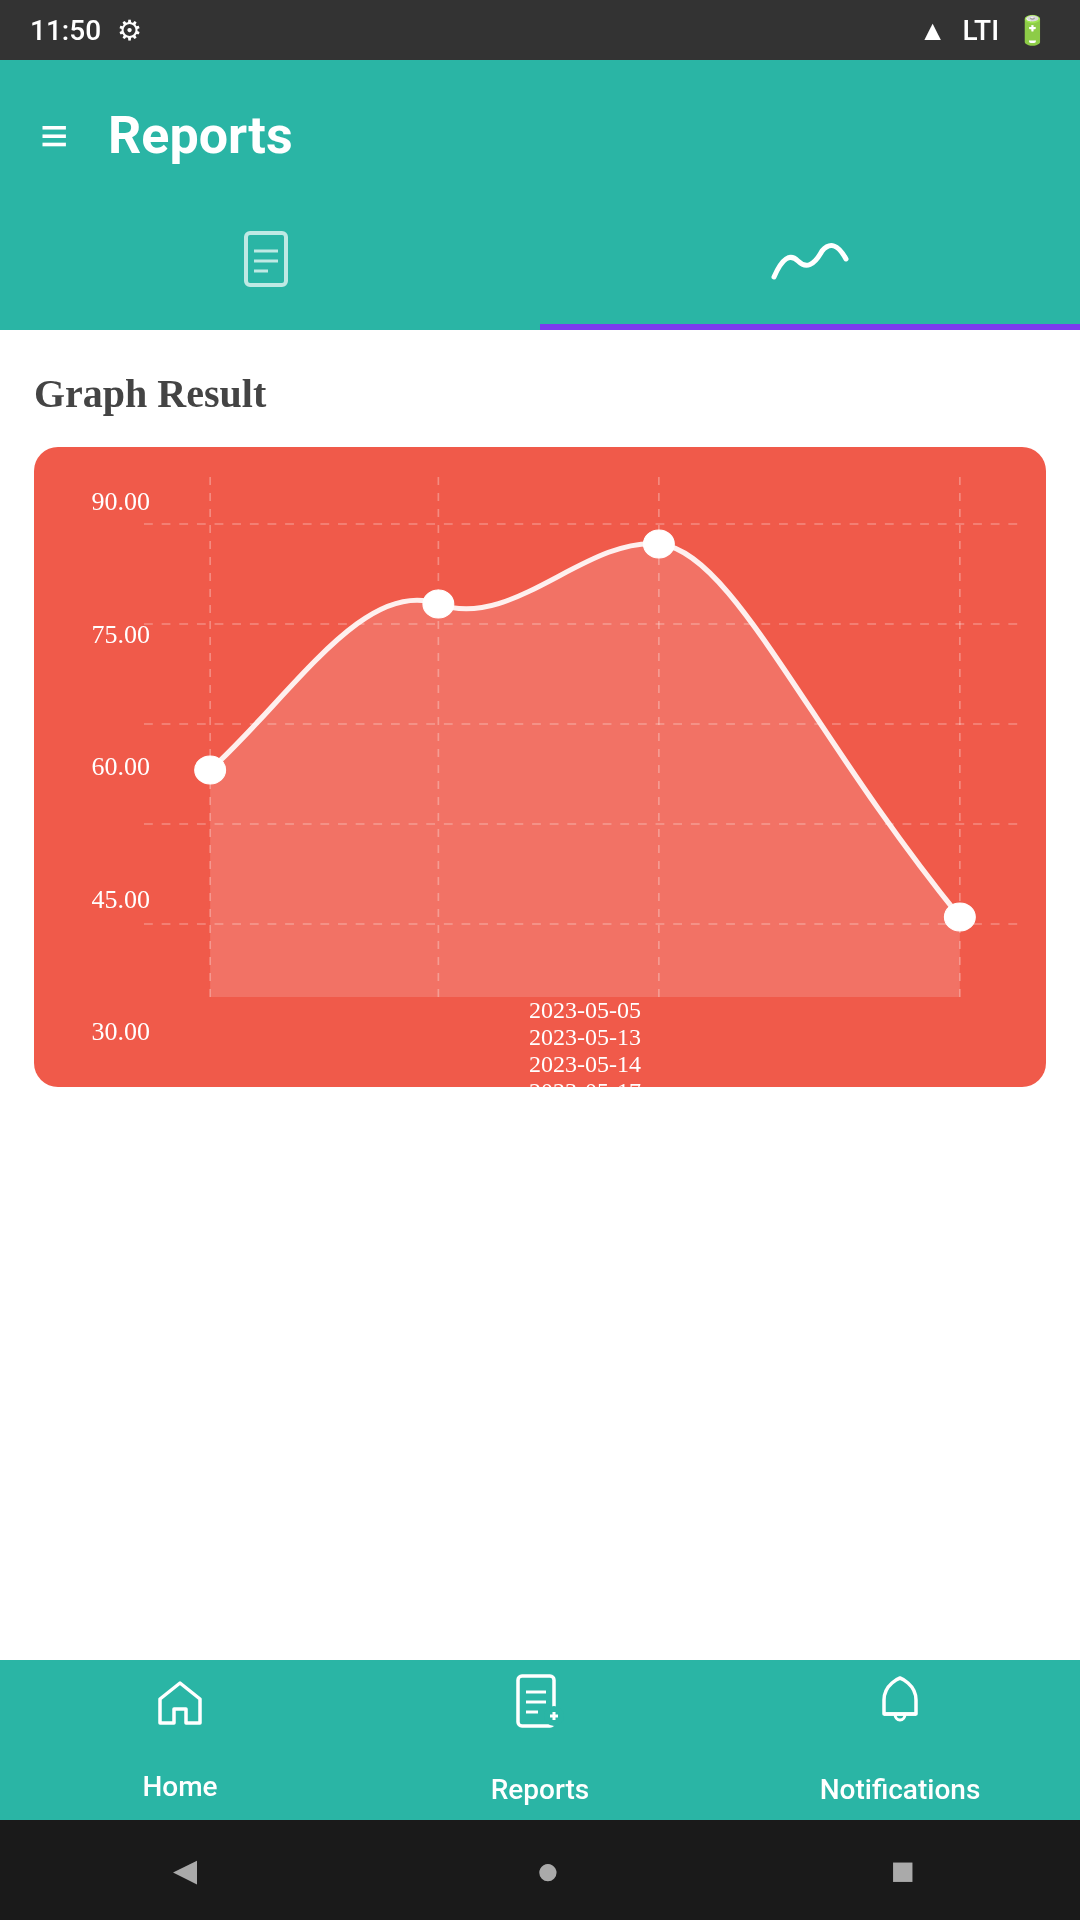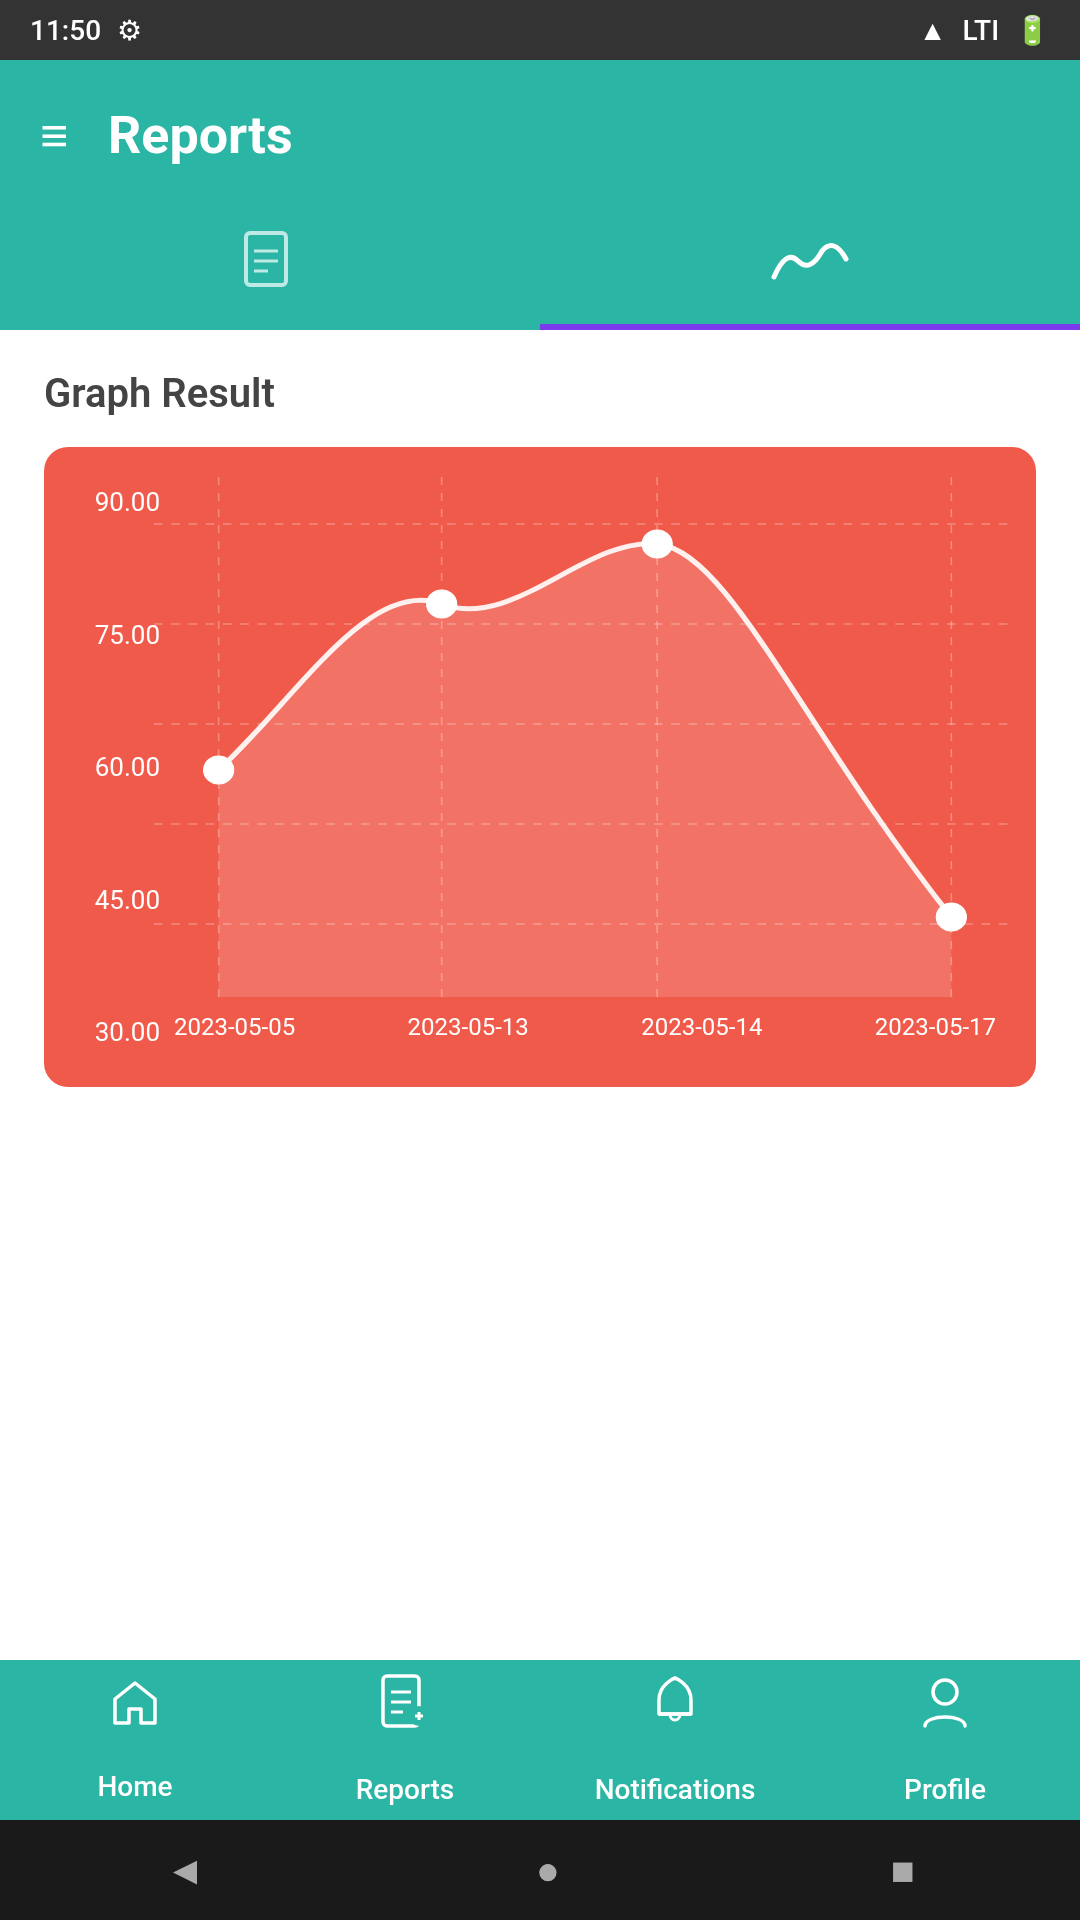--- a/index.html
+++ b/index.html
@@ -78,21 +78,22 @@
       font-size: 52px;
       color: rgba(255,255,255,0.7);
     }
     .tab-item.active .tab-icon {
       color: #fff;
     }
 
     
     .content {
       width: 100%;
-      padding: 40px 44px;
+      padding: 40px 34px;
+      font-family: Liberation Serif, serif;
     }
     .graph-result-title {
       font-size: 40px;
       font-weight: 600;
       color: #444;
       margin-bottom: 30px;
     }
 
     
     .chart-container {
@@ -144,20 +145,21 @@
     .x-labels {
       position: absolute;
       left: 100px;
       right: 0;
       bottom: 0;
       height: 60px;
       display: flex;
       justify-content: space-between;
       align-items: center;
       padding: 0 20px;
+      flex-direction: column;
     }
     .x-label {
       color: #fff;
       font-size: 24px;
       text-align: center;
     }
 
     
     .bottom-nav {
       position: absolute;
@@ -342,28 +344,19 @@
   <div class="nav-item">
     <span class="nav-icon">
       <svg width="52" height="58" viewBox="0 0 52 58" fill="none" xmlns="http://www.w3.org/2000/svg">
         <path d="M26 4C26 4 10 10 10 26V40H42V26C42 10 26 4 26 4Z" stroke="white" stroke-width="3.5" fill="none" stroke-linejoin="round"></path>
         <line x1="10" y1="40" x2="42" y2="40" stroke="white" stroke-width="3.5"></line>
         <path d="M21 40 C21 43.3 23.2 46 26 46 C28.8 46 31 43.3 31 40" stroke="white" stroke-width="3" fill="none"></path>
       </svg>
     </span>
     <span class="nav-label">Notifications</span>
   </div>
-  <div class="nav-item">
-    <span class="nav-icon">
-      <svg width="52" height="58" viewBox="0 0 52 58" fill="none" xmlns="http://www.w3.org/2000/svg">
-        <circle cx="26" cy="18" r="12" stroke="white" stroke-width="3.5" fill="none"></circle>
-        <path d="M6 52C6 40 46 40 46 52" stroke="white" stroke-width="3.5" fill="none" stroke-linecap="round"></path>
-      </svg>
-    </span>
-    <span class="nav-label">Profile</span>
-  </div>
 </div>
 
 <div class="android-nav">
   <span class="android-btn">◄</span>
   <span class="android-btn">●</span>
   <span class="android-btn">■</span>
 </div>
 
 </body></html>

